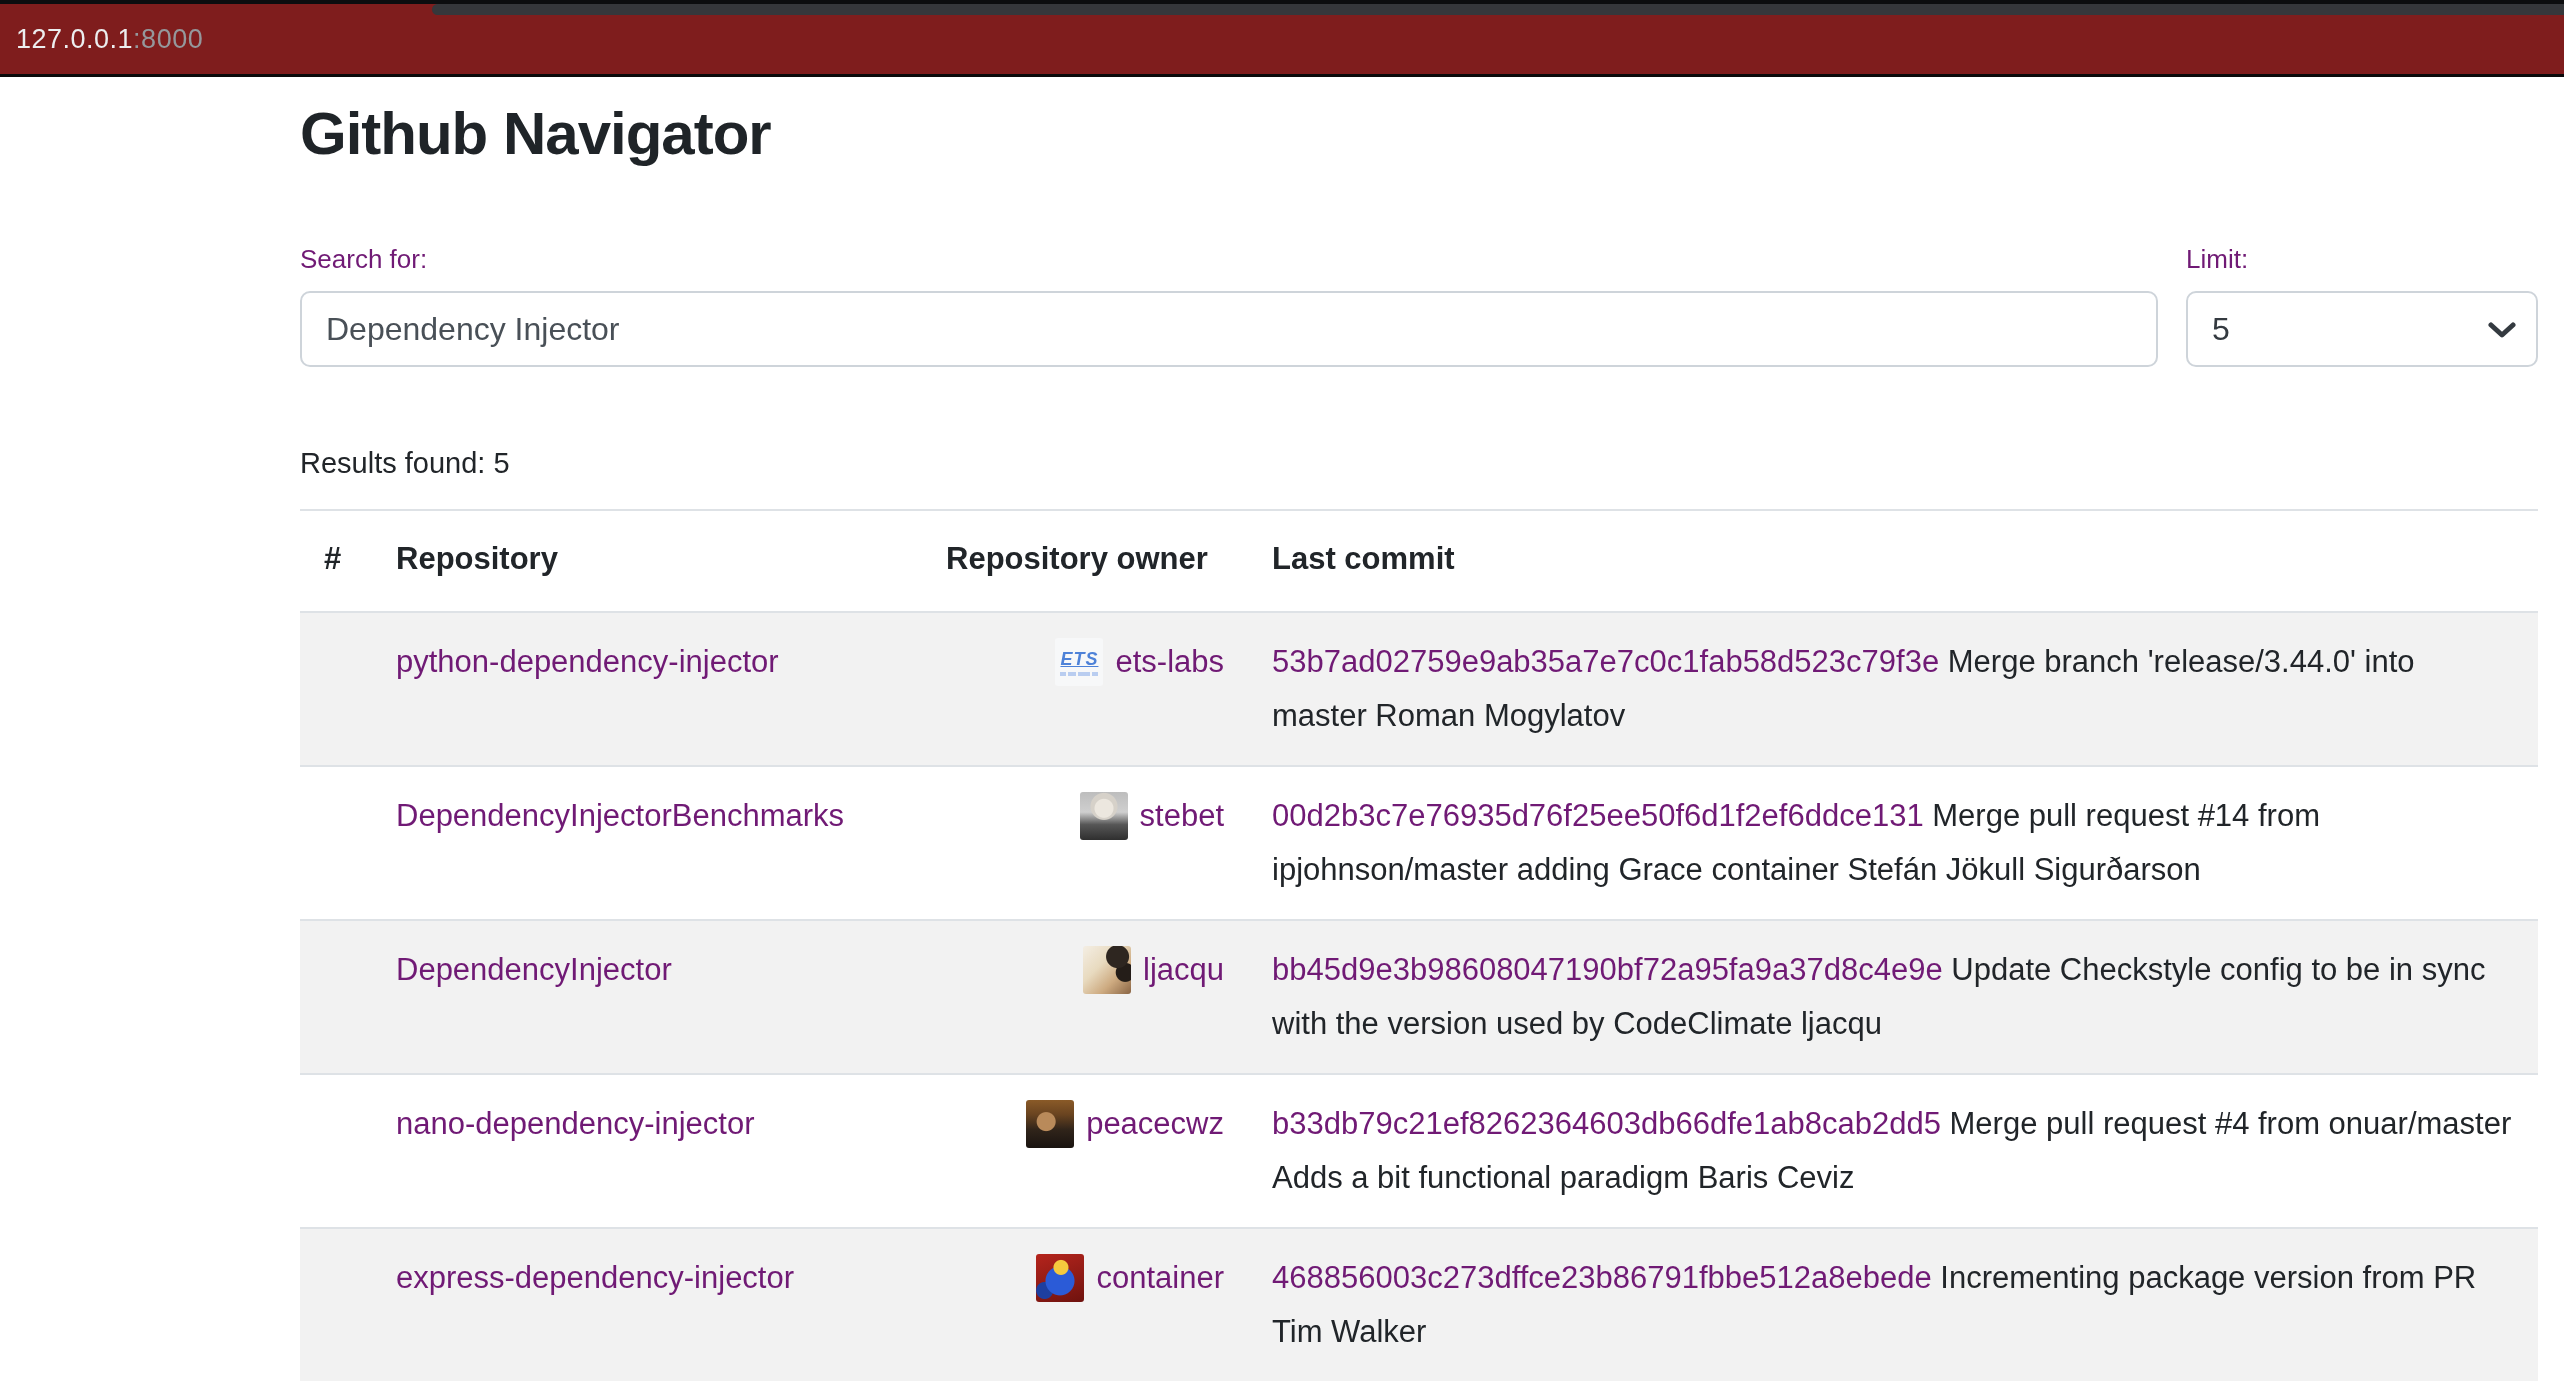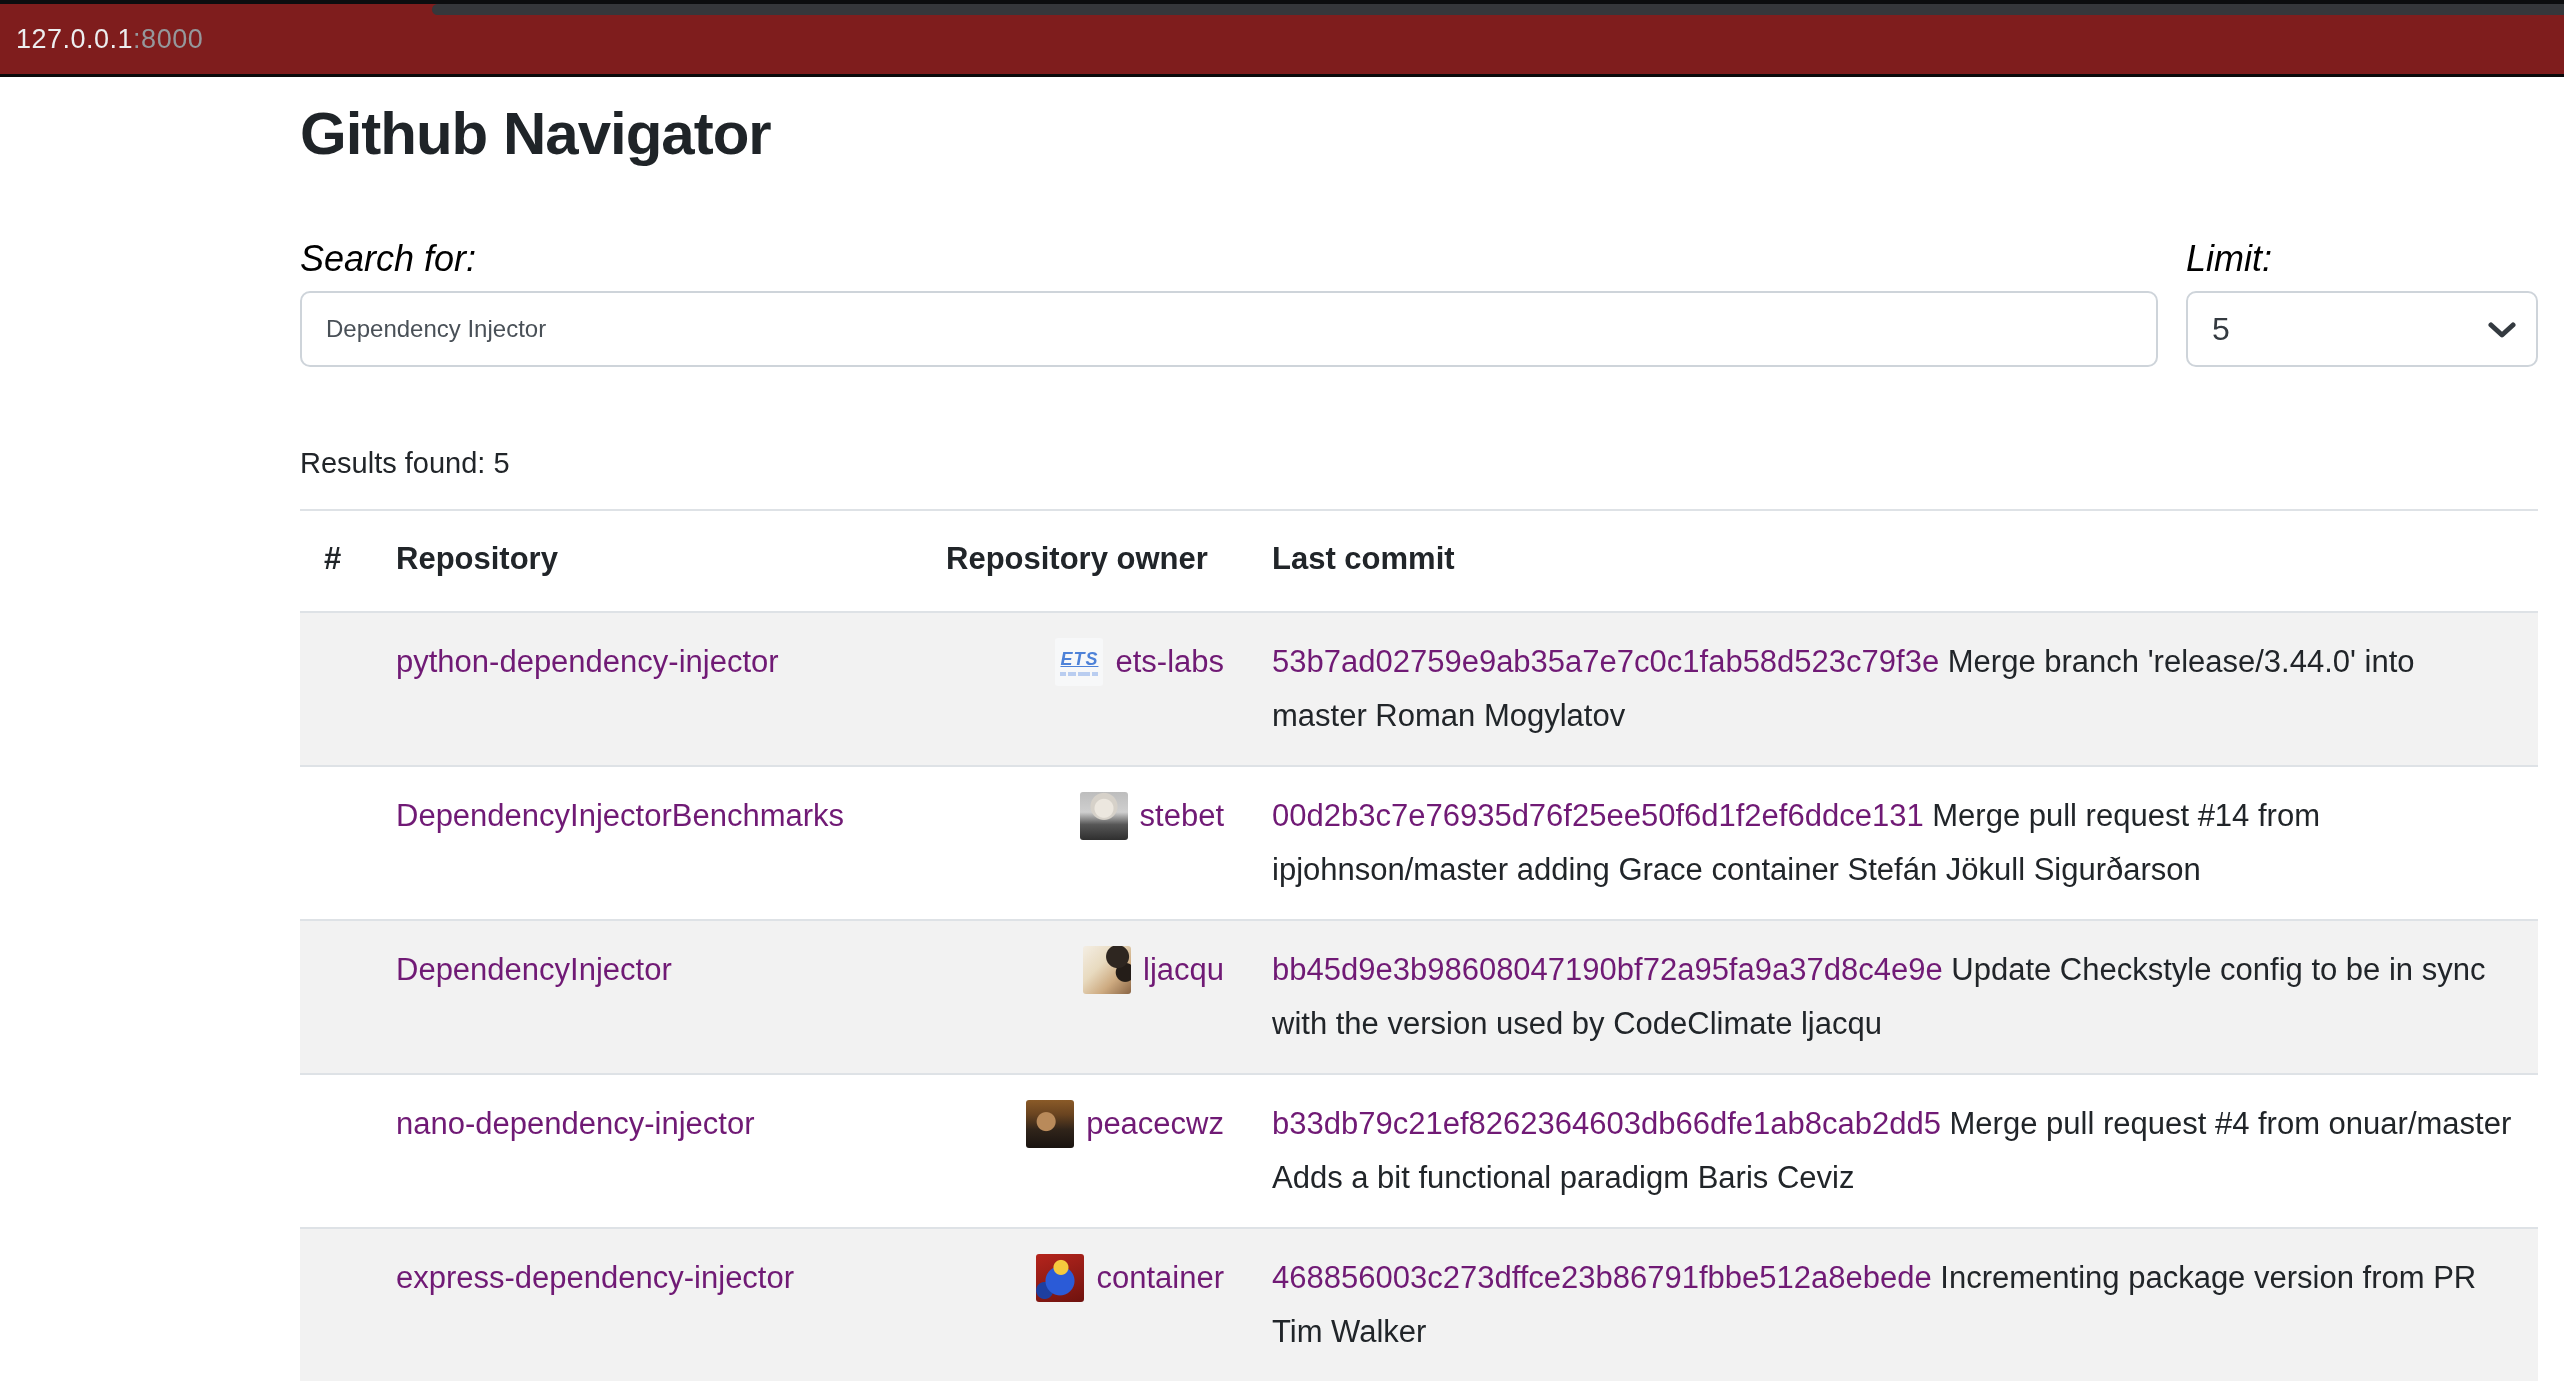--- a/index.html
+++ b/index.html
@@ -18,23 +18,23 @@
   .url-port { color:#95989c; }
 
   
   .content { padding:0 26px 0 300px; background:#ffffff; }
   h1.page-title { margin-top:10px; font-size:60px; line-height:94px; font-weight:600;
     color:#1f2428; letter-spacing:-1px; }
 
   .form-row { margin-top:60px; display:flex; gap:28px; }
   .search-group { flex:1 1 auto; }
   .limit-group { flex:0 0 352px; }
-  .field-label { display:block; font-size:36px; line-height:36px; margin-bottom:14px; color:#000000;font-style:italic; }
-
-  .text-input { width:100%; height:76px; padding:0 24px; font-size:24px; color:#495057;
+  .field-label { display:block; font-size:26px; line-height:36px; margin-bottom:14px; color:#701a75; }
+
+  .text-input { width:100%; height:76px; padding:0 24px; font-size:32px; color:#495057;
     border:2px solid #ced4da; border-radius:10px; outline:none;
     font-family:"Liberation Sans","DejaVu Sans",sans-serif; background:#fff; }
 
   .select-wrap { position:relative; width:352px; }
   .limit-select { width:100%; height:76px; padding:0 56px 0 24px; font-size:32px; color:#343a40;
     border:2px solid #ced4da; border-radius:10px; background:#fff; outline:none;
     -webkit-appearance:none; -moz-appearance:none; appearance:none;
     font-family:"Liberation Sans","DejaVu Sans",sans-serif; }
   .chevron { position:absolute; right:22px; top:30px; pointer-events:none; line-height:0; }
 

